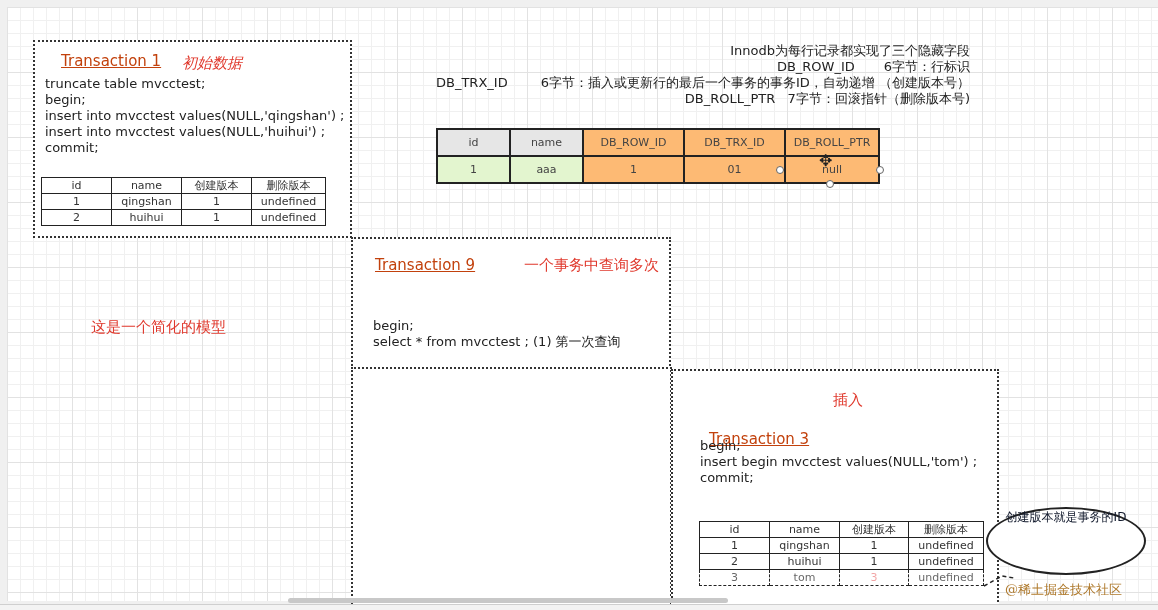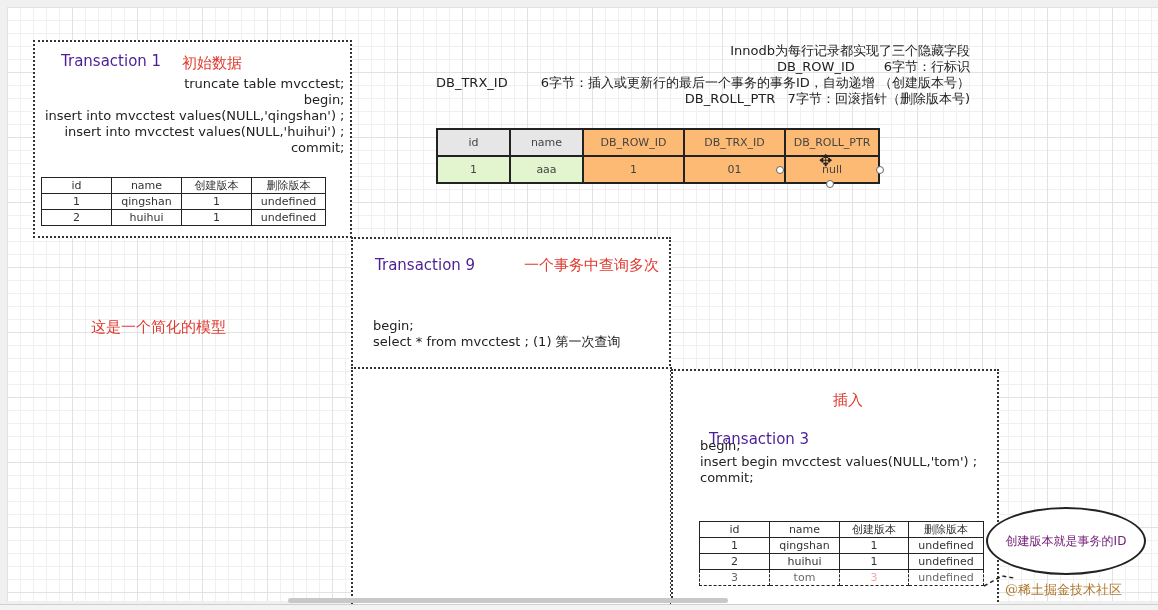--- a/index.html
+++ b/index.html
@@ -18,21 +18,21 @@
       linear-gradient(to right, #f0f0f0 1px, transparent 1px),
       linear-gradient(to bottom, #f0f0f0 1px, transparent 1px);
     background-size:65px 65px, 65px 65px, 13px 13px, 13px 13px;
     background-position:0 0;
   }
   .box {
     position:absolute; background:#fff;
     border:2px dotted #333; box-sizing:border-box;
   }
   .abs { position:absolute; white-space:nowrap; }
-  .title { font-size:15px; color:#4c1d95; }
+  .title { font-size:15px; color:#c2410c;text-decoration:underline; }
   .red { color:#e0382c; font-size:15px; }
   .code { font-size:13px; line-height:16px; color:#222; }
   table.dt {
     position:absolute; border-collapse:collapse;
     font-size:11px; color:#333; background:#fff;
   }
   table.dt td {
     border:1.5px solid #222; text-align:center; padding:0; height:15px;
   }
   table.hid {
@@ -44,22 +44,22 @@
   .gray { background:#e6e6e6; }
   .green { background:#e3f5cf; }
   .orange { background:#fdba74; }
   .handle {
     position:absolute; width:6px; height:6px; border:1px solid #666;
     border-radius:50%; background:#fff;
   }
   .callout {
     position:absolute; left:986px; top:507px; width:160px; height:68px;
     border:2px solid #222; border-radius:50%; background:#fff;
-    display:flex; align-items:center; justify-content:center;
-    font-size:12px; color:#701a75; box-sizing:border-box;
+    display:flex; align-items:flex-start; justify-content:center;
+    font-size:12px; color:#0f172a; box-sizing:border-box;
   }
   .scrollbar {
     position:absolute; left:288px; top:598px; width:440px; height:5px;
     background:#c8c8c8; border-radius:3px;
   }
   .bottom-bar {
     position:absolute; left:0; top:604px; width:1158px; height:6px;
     background:#f3f3f3; border-top:1px solid #cfcfcf;
   }
   .watermark {
@@ -67,22 +67,22 @@
     color:#a16207; font-family:"DejaVu Serif", serif; opacity:0.85;
   }
 </style>
 </head>
 <body>
 
 <div class="canvas"></div>
 
 <div class="box" style="left:33px;top:40px;width:319px;height:198px;"></div>
 <div class="abs title" style="left:61px;top:52px;">Transaction 1</div>
-<div class="abs red" style="left:182px;top:54px;">初始数据</div>
-<div class="abs code" style="left:45px;top:76px;text-align:right;">
+<div class="abs red" style="left:182px;top:54px;font-style:italic;">初始数据</div>
+<div class="abs code" style="left:45px;top:76px;">
   <div>truncate table mvcctest;</div>
   <div>begin;</div>
   <div>insert into mvcctest values(NULL,'qingshan') ;</div>
   <div>insert into mvcctest values(NULL,'huihui') ;</div>
   <div>commit;</div>
 </div>
 <table class="dt" style="left:41px;top:177px;width:285px;">
   <tbody>
       <tr>
     <td style="width:69px">id</td>

